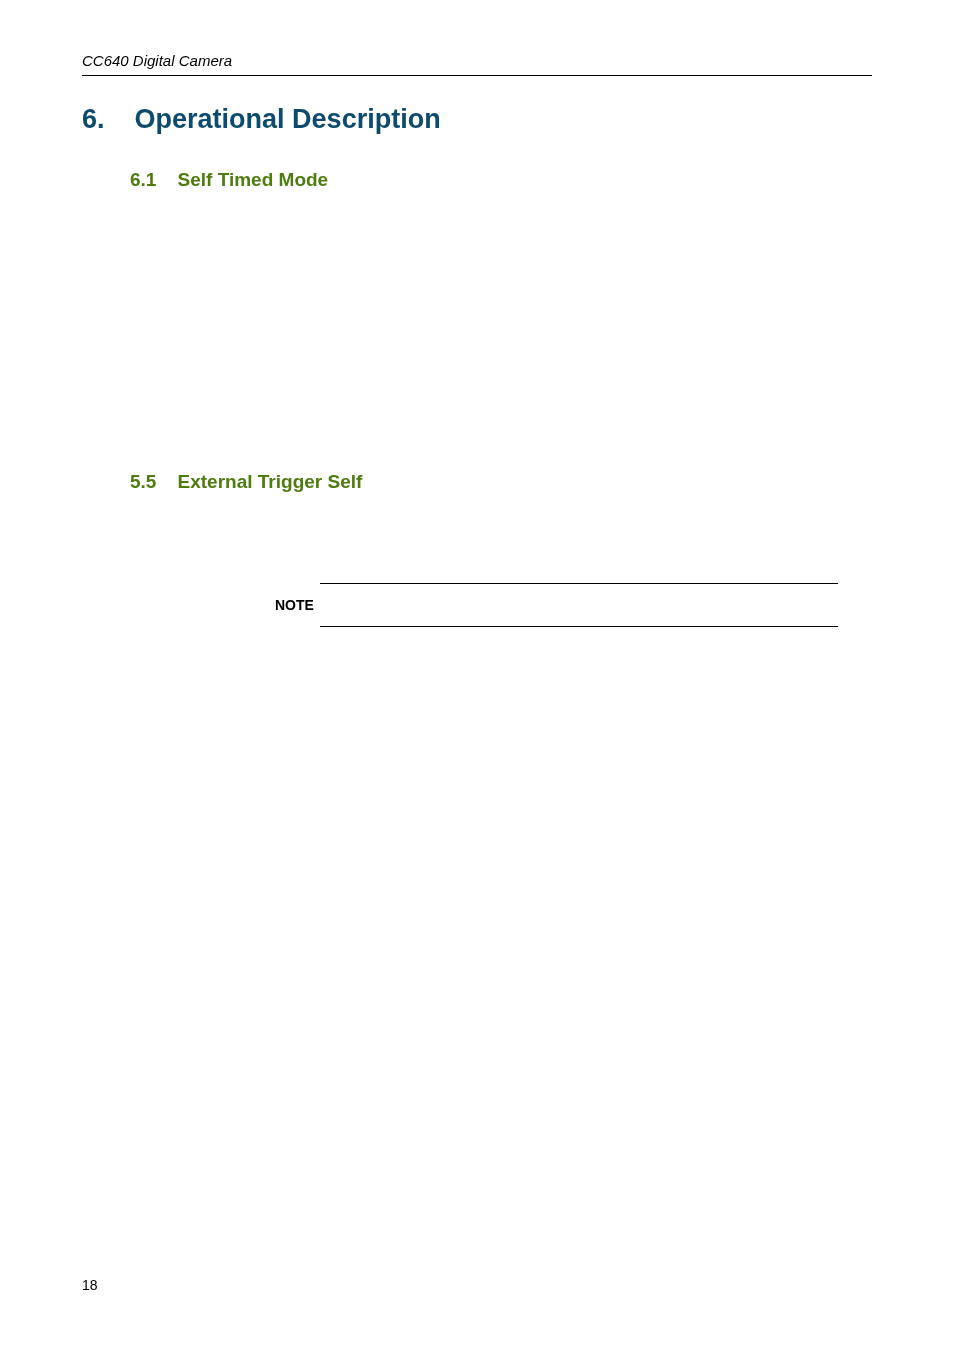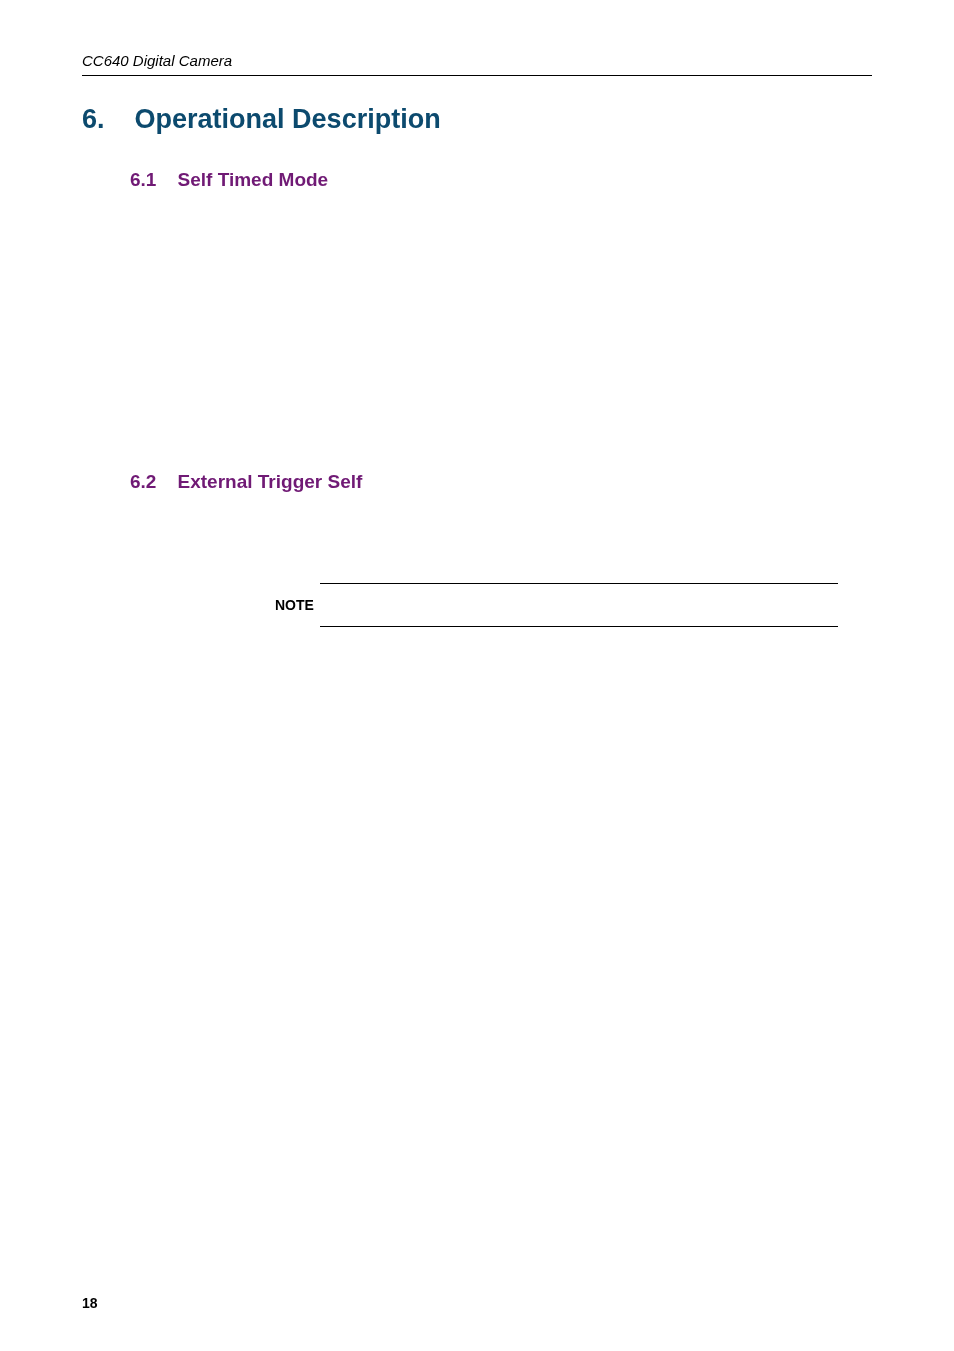--- a/index.html
+++ b/index.html
@@ -30,21 +30,21 @@
   }
   .h1 {
     font-size: 27px;
     font-weight: bold;
     color: #0c4a6e;
     margin-bottom: 34px;
   }
   .h2 {
     font-size: 19px;
     font-weight: bold;
-    color: #701a75;
+    color: #4d7c0f;
     margin-left: 48px;
     margin-bottom: 280px;
   }
   .h2.second {
     margin-bottom: 90px;
   }
   .note-block {
     margin-left: 146px;
     width: 610px;
   }
@@ -61,24 +61,24 @@
     padding-left: 47px;
   }
   .note-rule-bottom {
     border: none;
     border-top: 1px solid #000;
     margin-left: 92px;
     margin-top: 12px;
   }
   .page-number {
     position: absolute;
-    bottom: 40px;
+    bottom: 58px;
     left: 82px;
     font-size: 14px;
-    font-weight: bold;
+    font-weight: normal;
     color: #000;
   }
 </style>
 </head>
 <body>
 
 <div class="page">
   <div class="running-header">CC640 Digital Camera</div>
   <hr class="header-rule">
 
@@ -88,21 +88,21 @@
     <span>Operational Description</span>
   </h1>
 
   <h2 class="h2">
     <span>6.1</span>
     <span>&nbsp;&nbsp;</span>
     <span>Self Timed Mode</span>
   </h2>
 
   <h2 class="h2 second">
-    <span>6.2</span>
+    <span>5.5</span>
     <span>&nbsp;&nbsp;</span>
     <span>External Trigger Self</span>
   </h2>
 
   <div class="note-block">
     <hr class="note-rule-top">
     <span class="note-label">NOTE</span>
     <hr class="note-rule-bottom">
   </div>
 </div>

